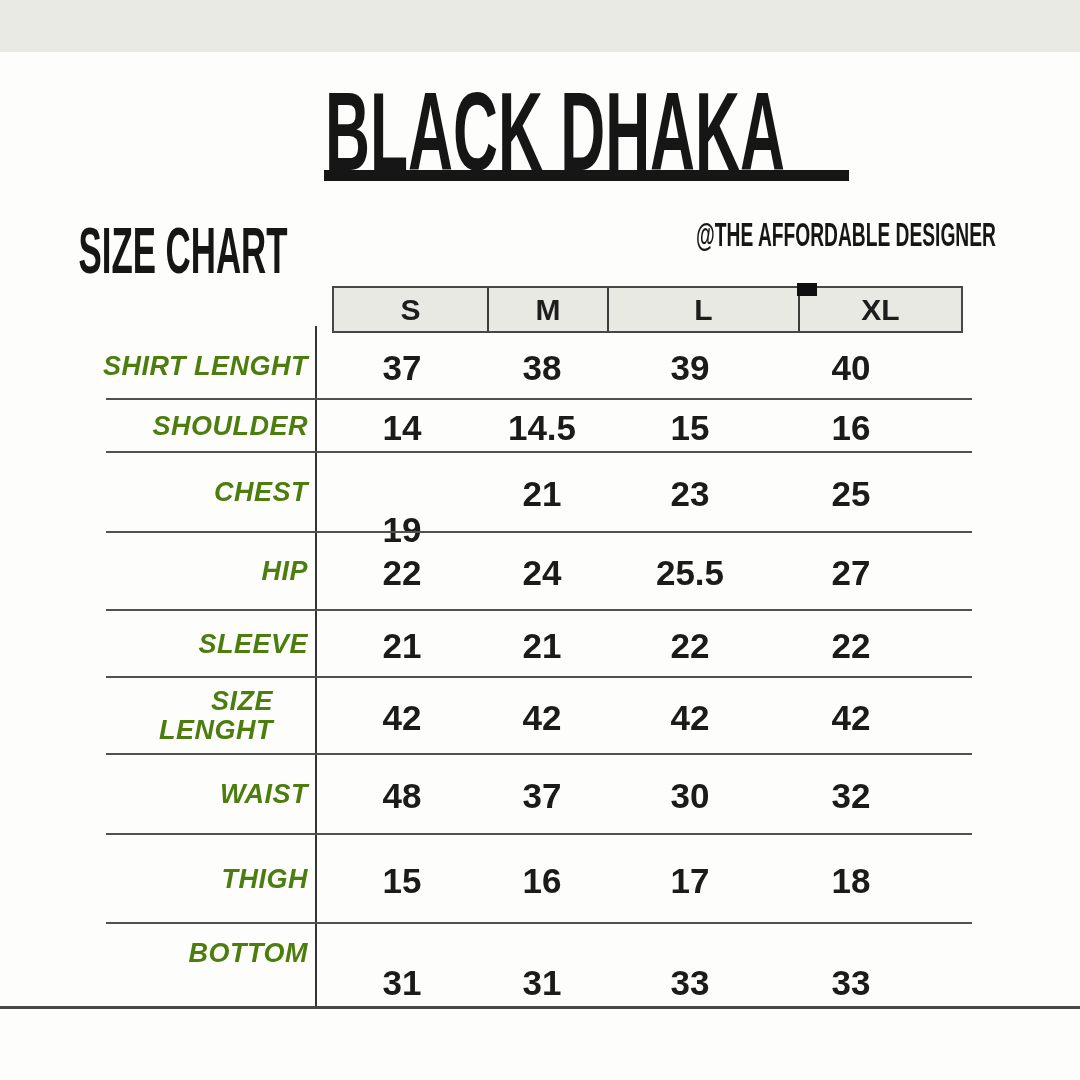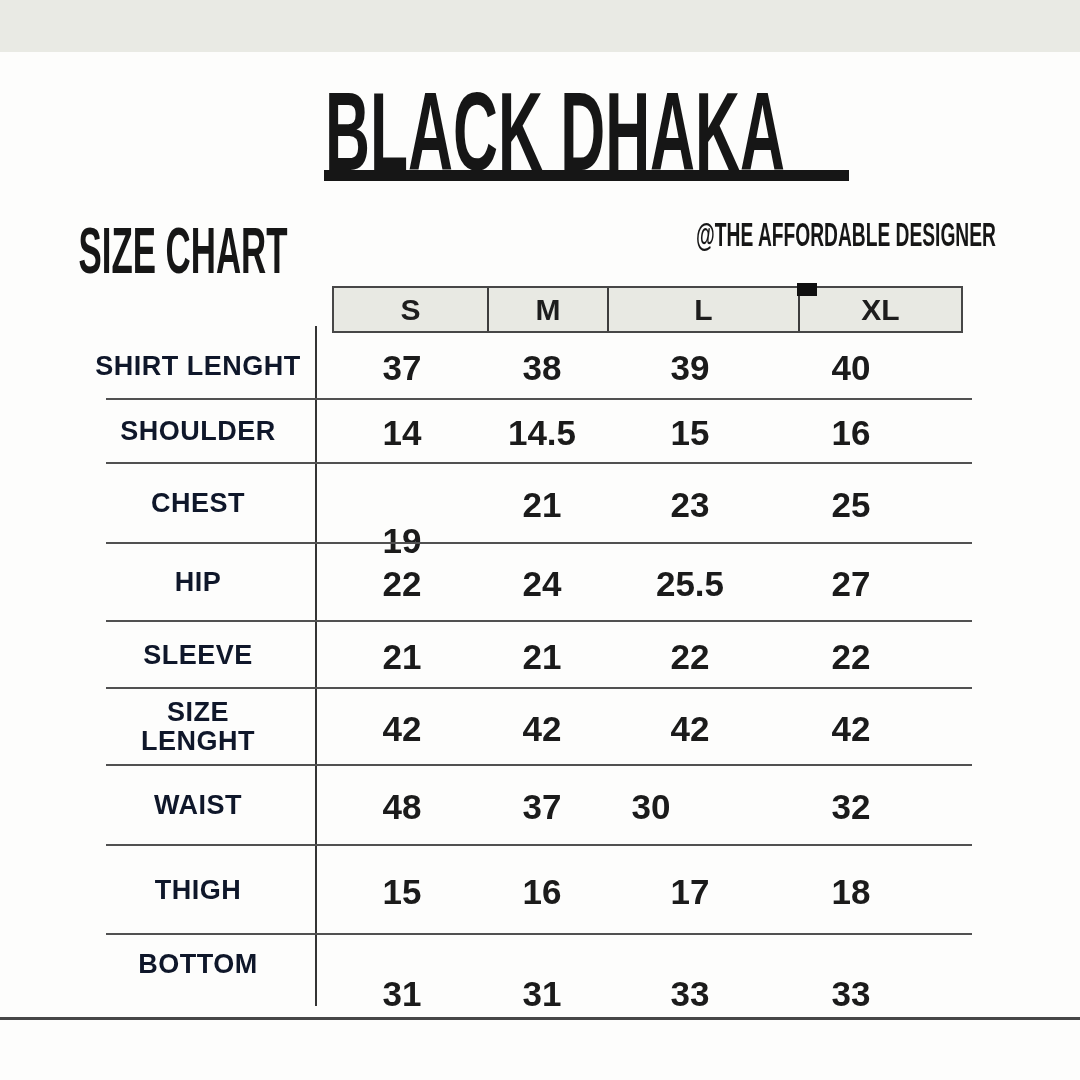--- a/index.html
+++ b/index.html
@@ -37,22 +37,22 @@
 
   .vline { position: absolute; left: 315px; top: 326px; width: 2px; height: 680px; background: #343434; }
 
   .rows { position: absolute; left: 0; top: 333px; width: 1080px; }
   .row { position: relative; width: 1080px; }
   .rule { position: absolute; bottom: -1px; left: 106px; width: 866px; height: 2px; background: #515151; }
   .row-last .rule { left: 0; width: 1080px; height: 3px; bottom: 0; background: #474747; }
 
   .rlabel {
     position: absolute; left: 88px; width: 220px; top: 50%; transform: translateY(-50%);
-    text-align: center; font-weight: bold; font-size: 27px; line-height: 29px;
-    letter-spacing: 0.5px; color: #0f172a;
+    text-align: right; font-weight: bold; font-size: 27px; line-height: 29px;
+    letter-spacing: 0.5px; color: #4d7c0f; font-style: italic;
   }
   .rlabel.wrap { left: 123px; width: 150px; }
   .row-last .rlabel { top: calc(50% - 13px); }
 
   .val {
     position: absolute; top: calc(50% + 2px); transform: translate(-50%, -50%);
     font-weight: bold; font-size: 35px; color: #1b1b1b;
   }
   .row-last .val { top: calc(50% + 17px); }
 </style>
@@ -88,21 +88,21 @@
 
   <div class="rows" id="rows">
       <div class="row" style="height: 66px;">
         <div class="rlabel">SHIRT LENGHT</div>
         <div class="val" style="left: 402px;">37</div>
         <div class="val" style="left: 542px;">38</div>
         <div class="val" style="left: 690px;">39</div>
         <div class="val" style="left: 851px;">40</div>
         <div class="rule"></div>
       </div>
-      <div class="row" style="height: 64px; border-radius: 14px;">
+      <div class="row" style="height: 53px; border-radius: 14px;">
         <div class="rlabel">SHOULDER</div>
         <div class="val" style="left: 402px;">14</div>
         <div class="val" style="left: 542px;">14.5</div>
         <div class="val" style="left: 690px;">15</div>
         <div class="val" style="left: 851px;">16</div>
         <div class="rule"></div>
       </div>
       <div class="row" style="height: 80px;">
         <div class="rlabel">CHEST</div>
         <div class="val" style="left: 402px; margin-top: 36px;">19</div>
@@ -132,21 +132,21 @@
         <div class="val" style="left: 402px;">42</div>
         <div class="val" style="left: 542px;">42</div>
         <div class="val" style="left: 690px;">42</div>
         <div class="val" style="left: 851px;">42</div>
         <div class="rule"></div>
       </div>
       <div class="row" style="height: 80px;">
         <div class="rlabel">WAIST</div>
         <div class="val" style="left: 402px;">48</div>
         <div class="val" style="left: 542px;">37</div>
-        <div class="val" style="left: 651px;">30</div>
+        <div class="val" style="left: 690px;">30</div>
         <div class="val" style="left: 851px;">32</div>
         <div class="rule"></div>
       </div>
       <div class="row" style="height: 89px;">
         <div class="rlabel">THIGH</div>
         <div class="val" style="left: 402px;">15</div>
         <div class="val" style="left: 542px;">16</div>
         <div class="val" style="left: 690px;">17</div>
         <div class="val" style="left: 851px;">18</div>
         <div class="rule"></div>

